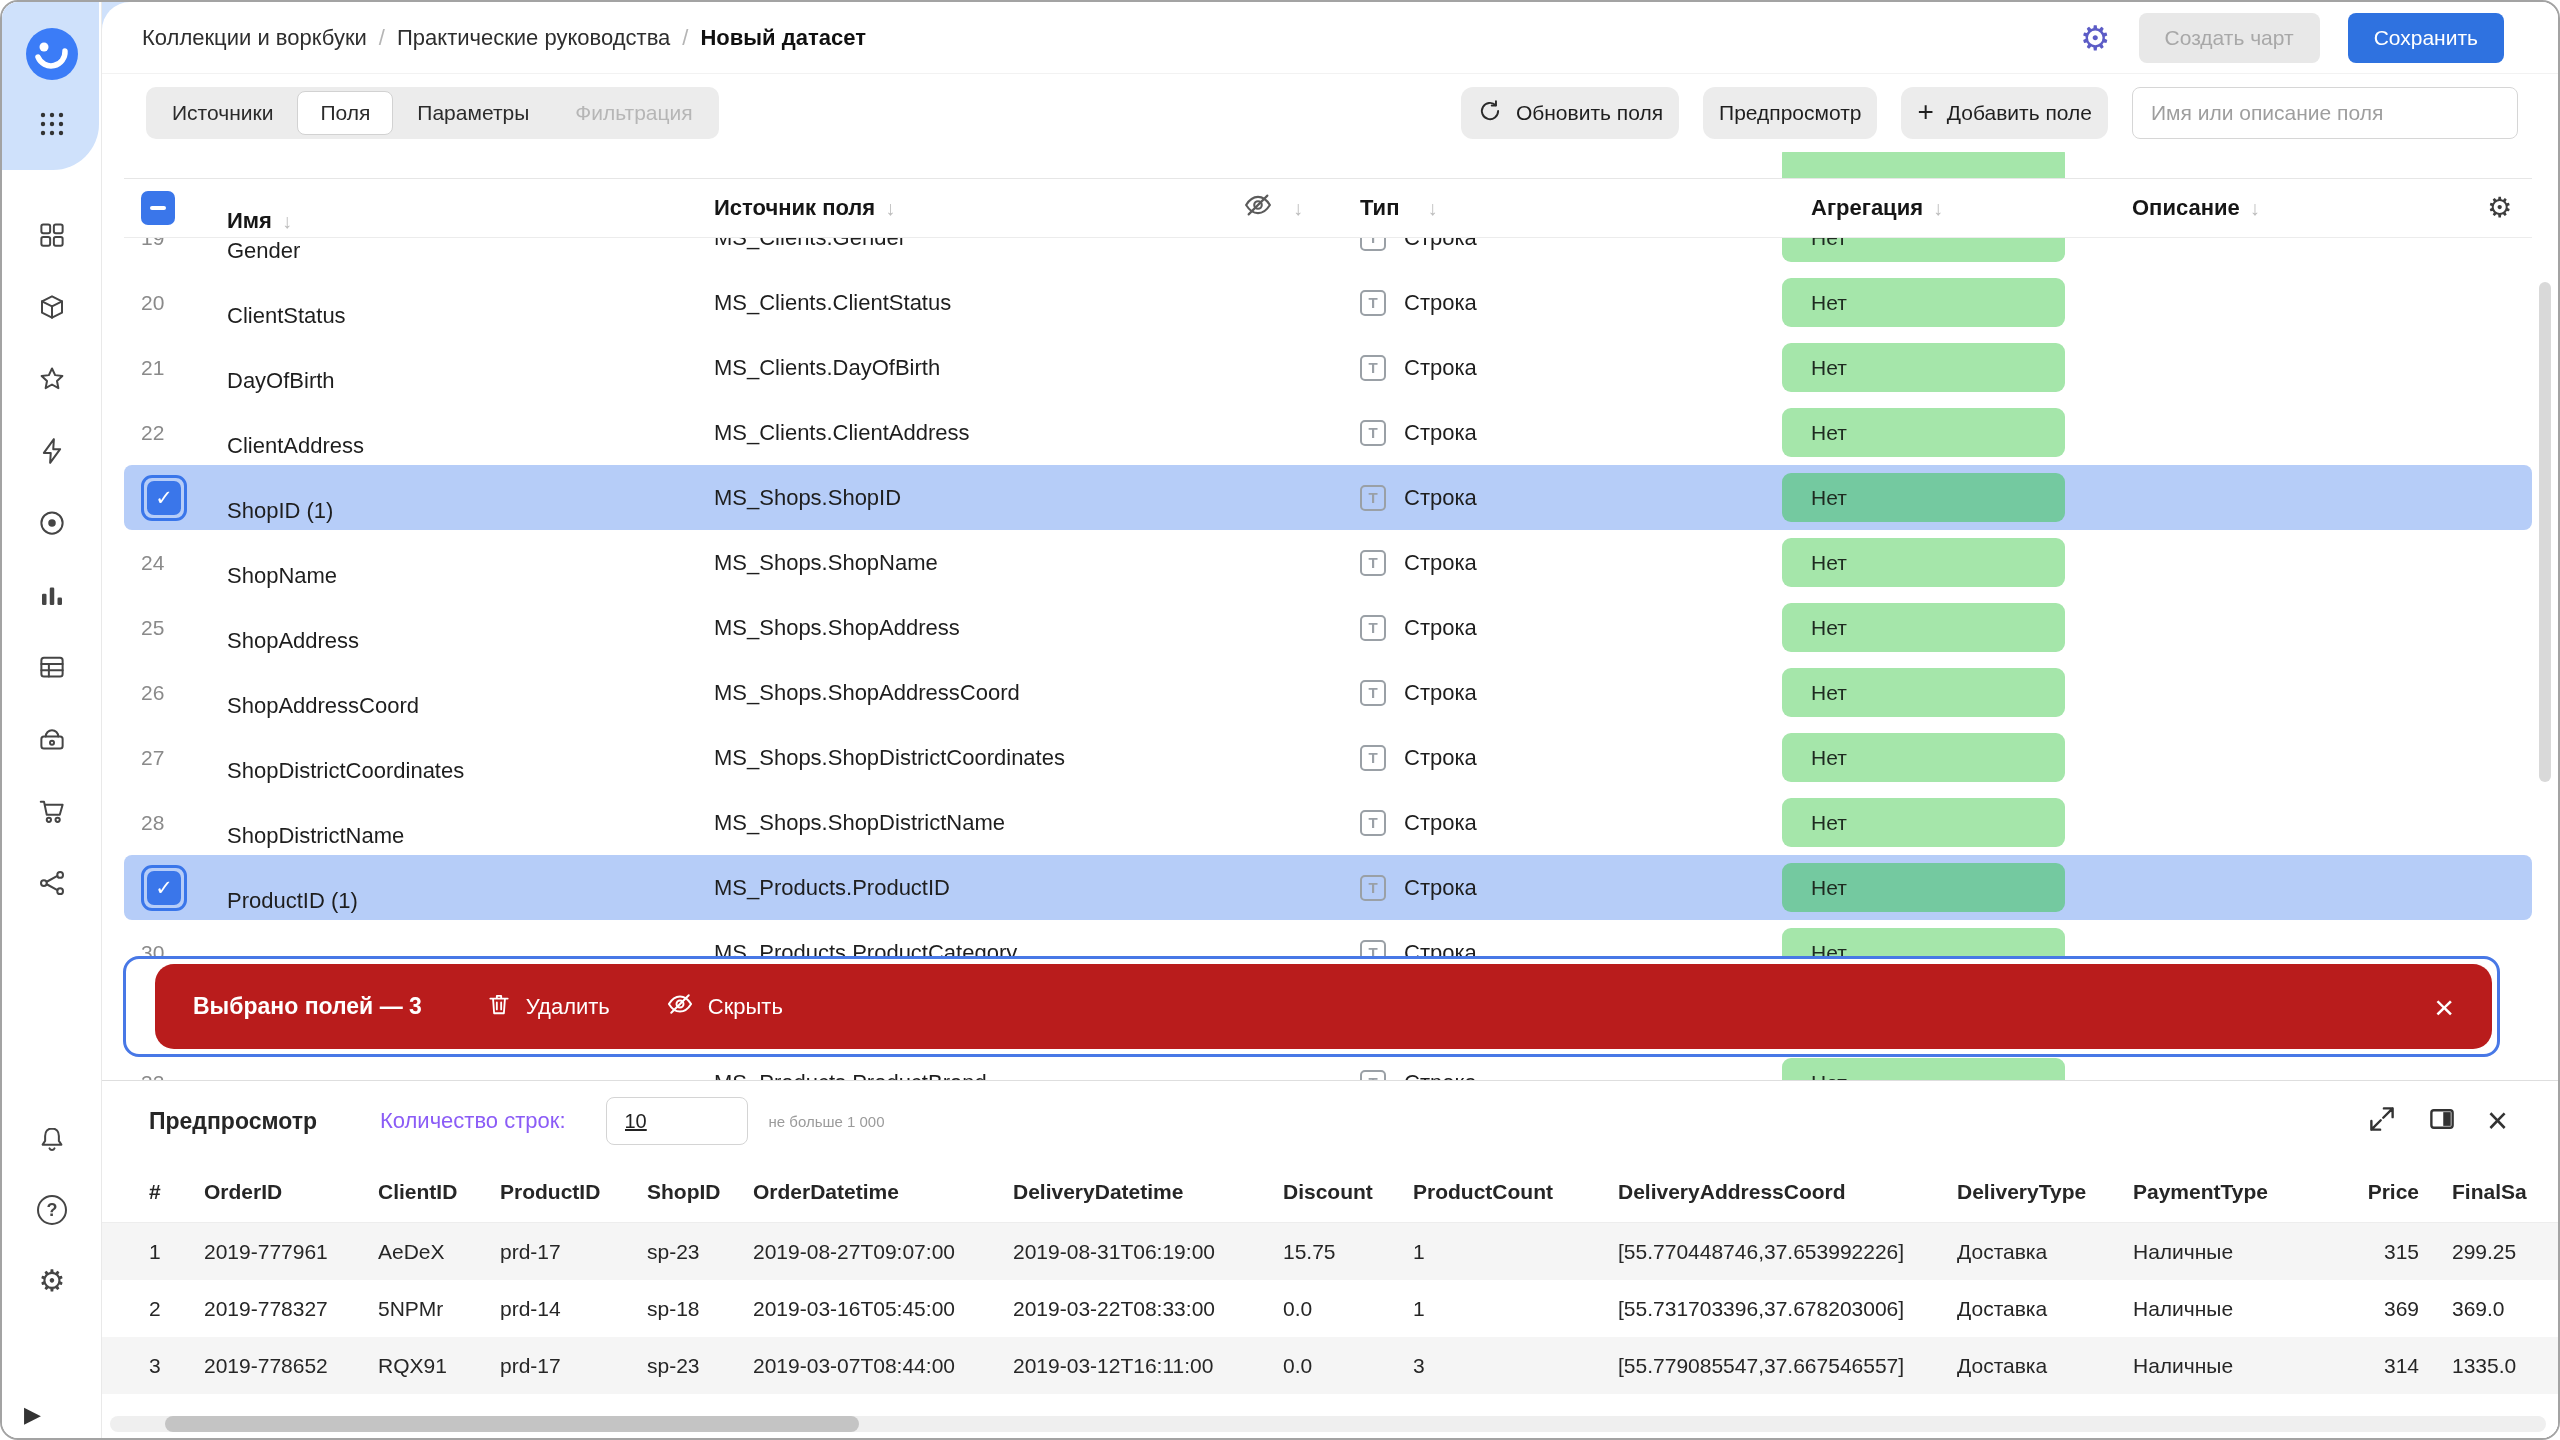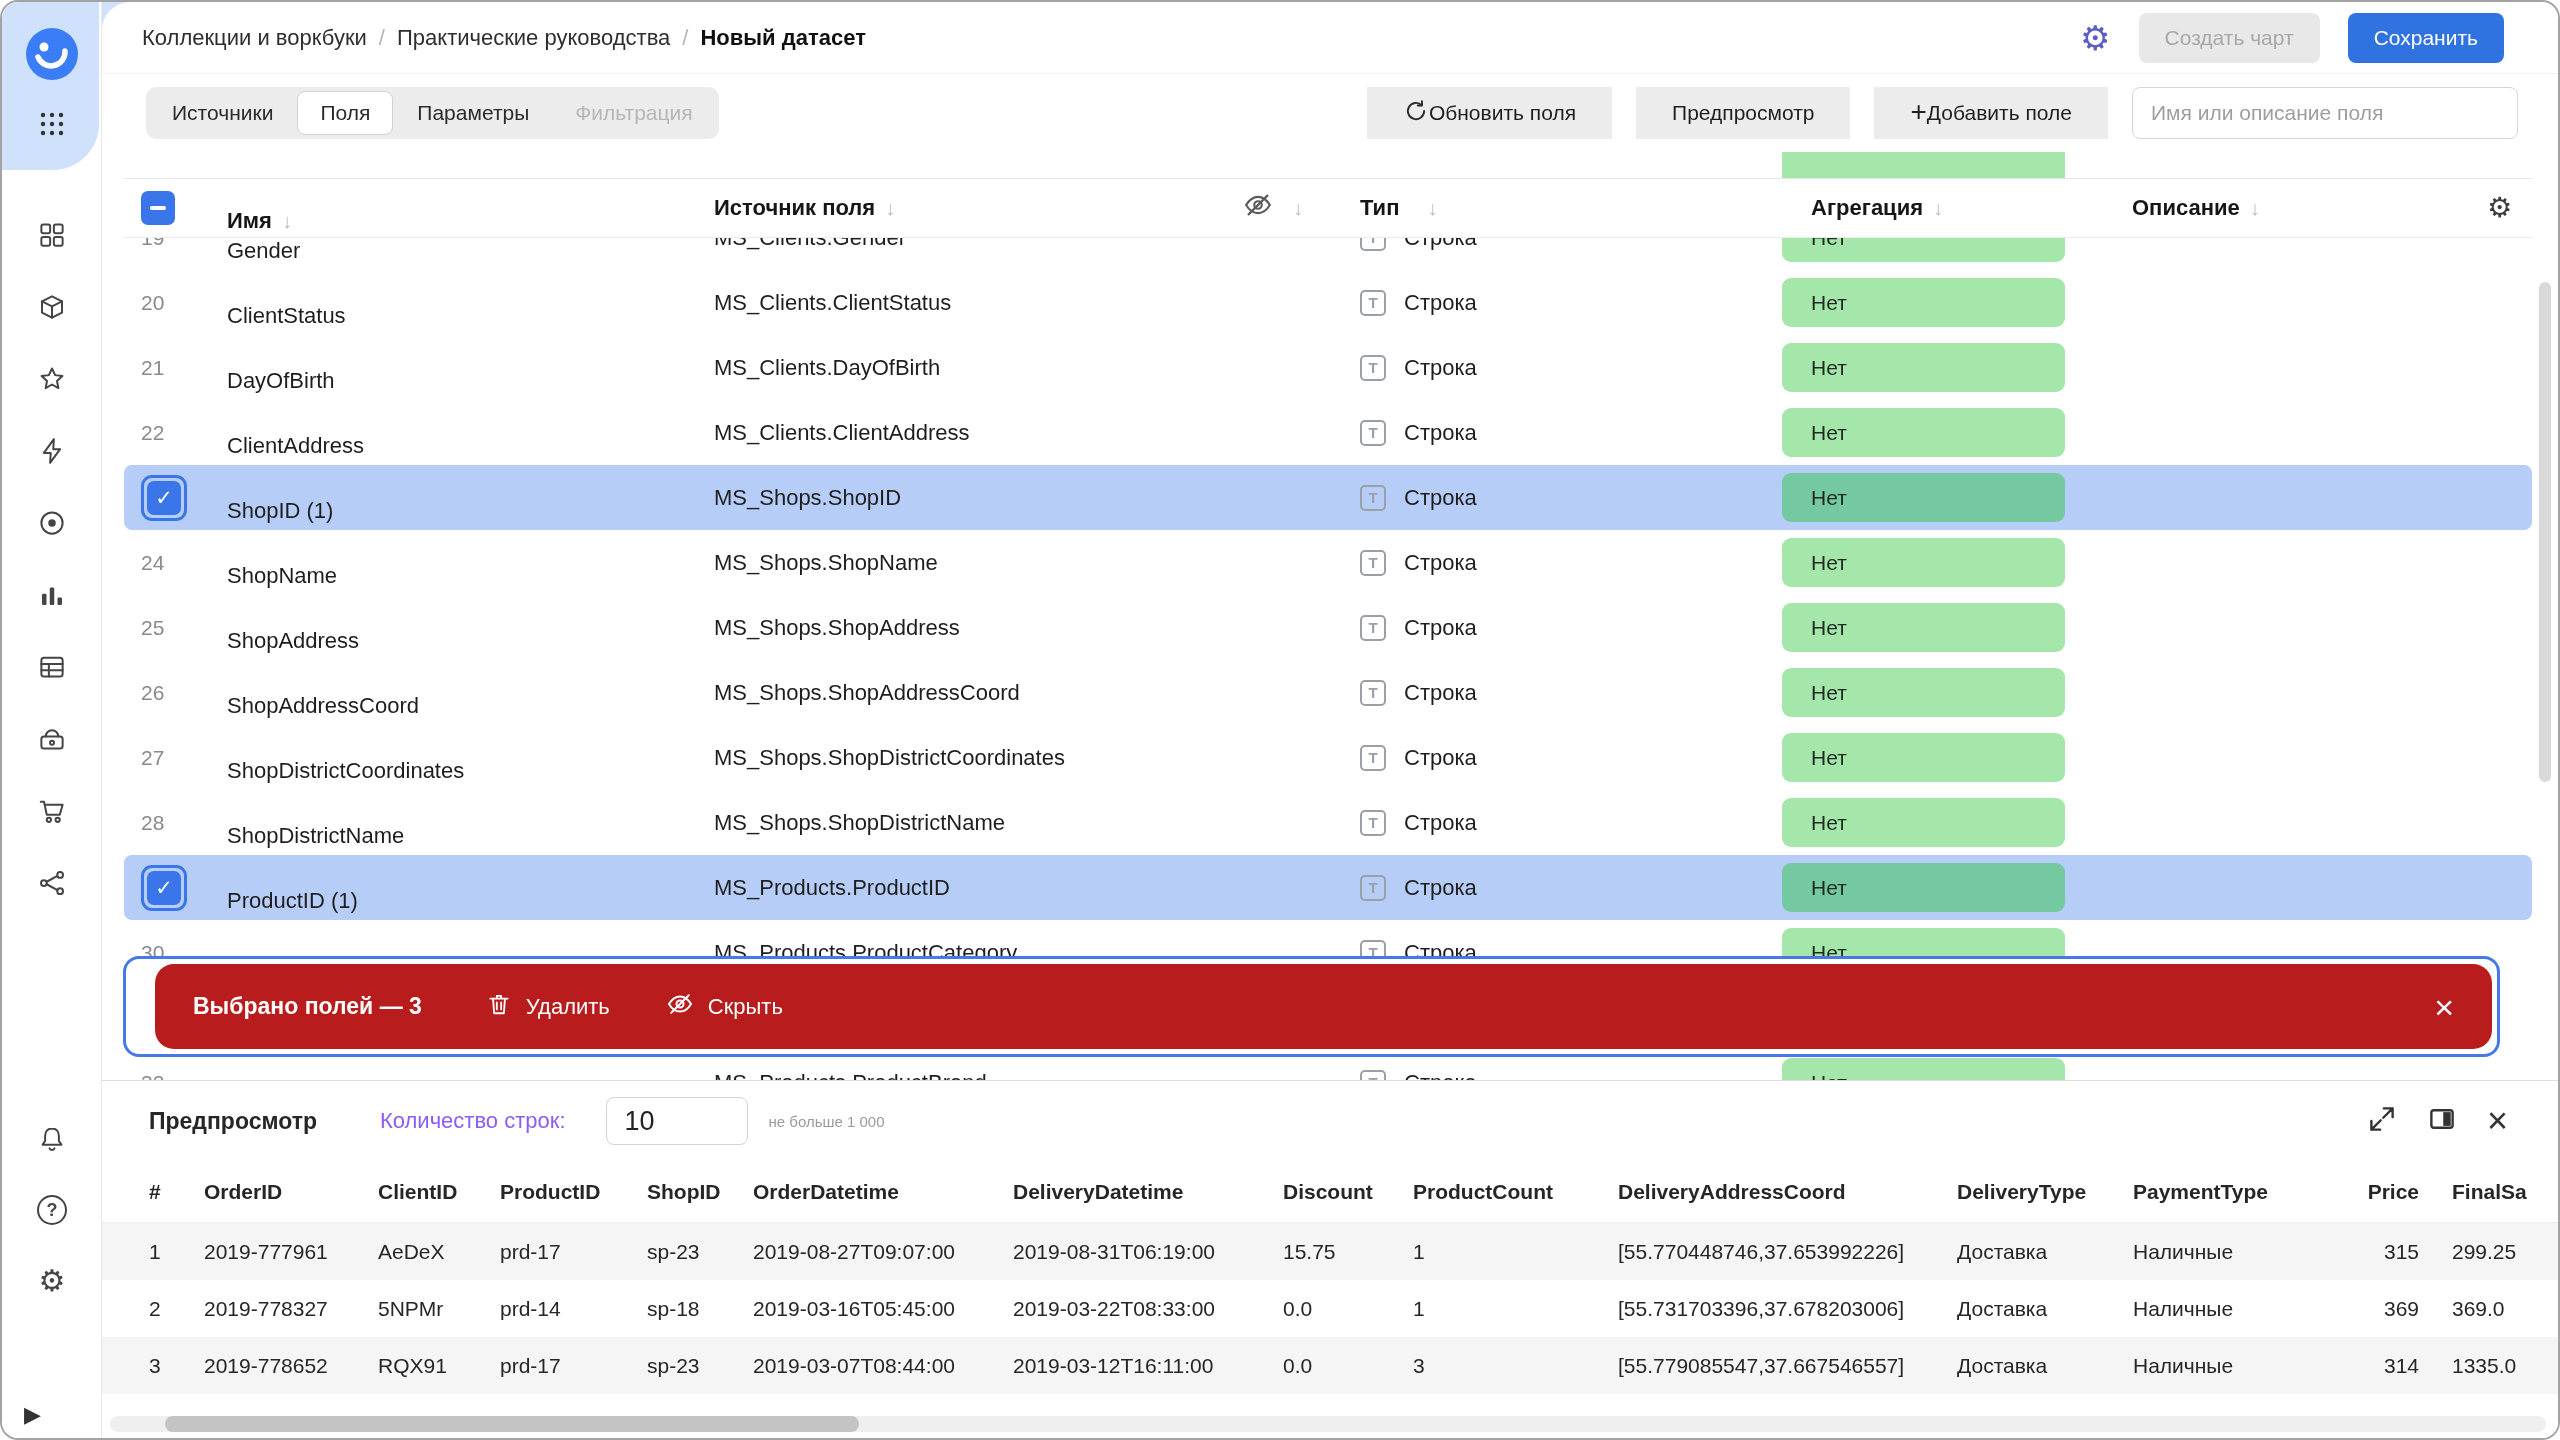--- a/index.html
+++ b/index.html
@@ -43,21 +43,21 @@
   .btn-disabled { background:#e8e8e8; color:#a8a8a8; cursor:default; }
   .btn-primary { background:#2f72e0; color:#fff; }
 
   
   .toolbar { height:78px; flex:none; display:flex; align-items:center; padding:0 40px 0 44px; gap:24px; }
   .tab-group { background:#ececec; border-radius:10px; height:52px; display:flex; align-items:flex-start; padding:4px; gap:2px; }
   .tab { height:44px; display:flex; align-items:center; padding:0 22px; font-size:21px; color:#2b2b2b; border-radius:8px; cursor:pointer; }
   .tab.active { background:#fff; border:1px solid #d2d2d2; }
   .tab.disabled { color:#b6b6b6; cursor:default; }
   .toolbar-spacer { flex:1; }
-  .tb-btn { height:52px; background:#ececec; border:none; border-radius:0; padding:0 36px; font-size:21px; font-family:inherit; display:flex; align-items:center; color:#1f1f1f; cursor:pointer; }
+  .tb-btn { height:52px; background:#ececec; border:none; border-radius:12px; padding:0 16px; font-size:21px; font-family:inherit; display:flex; align-items:center; gap:13px; color:#1f1f1f; cursor:pointer; }
   .tb-btn svg { stroke:#2c2c2c; fill:none; stroke-width:1.8; stroke-linecap:round; stroke-linejoin:round; }
   .plus-glyph { font-size:28px; font-weight:500; line-height:1; margin-top:-2px; }
   .search-input { width:386px; height:52px; border:1px solid #d6d6d6; border-radius:8px; font-size:21px; font-family:inherit; padding:0 18px; color:#333; outline:none; background:#fff; }
   .search-input::placeholder { color:#9e9e9e; }
 
   
   .table-zone { flex:1; min-height:0; position:relative; overflow:hidden; }
   .rows-layer { position:absolute; left:22px; right:26px; top:-12px; z-index:1; }
   .frow { height:65px; display:flex; align-items:center; border-radius:8px; font-size:22px; color:#1e1e1e; }
   .frow.sel { background:#b6cdf8; }
@@ -95,21 +95,21 @@
   .sel-action { display:flex; align-items:center; gap:14px; font-size:22px; cursor:pointer; }
   .sel-action svg { stroke:#fff; fill:none; stroke-width:1.7; stroke-linecap:round; stroke-linejoin:round; }
   .ml64 { margin-left:64px; } .ml56 { margin-left:56px; }
   .sel-close { margin-left:auto; font-size:34px; line-height:1; cursor:pointer; }
 
   
   .preview { height:358px; flex:none; border-top:1px solid #dedede; display:flex; flex-direction:column; position:relative; background:#fff; }
   .preview-head { height:80px; flex:none; display:flex; align-items:center; padding:0 50px 0 47px; }
   .preview-title { font-size:23px; font-weight:bold; }
   .rows-label { margin-left:63px; font-size:22px; color:#8b5cf6; }
-  .rows-input { margin-left:40px; width:142px; height:48px; border:1px solid #d4d4d4; border-radius:8px; font-size:27px; font-family:inherit; padding:0 18px; color:#222; outline:none; }
+  .rows-input { margin-left:40px; width:142px; height:48px; border:1px solid #d4d4d4; border-radius:8px; font-size:20px; font-family:inherit; padding:0 18px; color:#222; outline:none;text-decoration:underline; }
   .limit { margin-left:21px; font-size:15px; color:#9b9b9b; }
   .pv-icons { margin-left:auto; display:flex; align-items:center; gap:30px; }
   .pv-icons svg { stroke:#333; fill:none; stroke-width:1.9; stroke-linecap:round; stroke-linejoin:round; cursor:pointer; }
   .pv-close { font-size:36px; line-height:1; color:#333; cursor:pointer; }
 
   .phead-row { height:62px; flex:none; display:flex; align-items:center; font-weight:bold; font-size:21px; border-bottom:1px solid #ededed; overflow:hidden; }
   .pbody { flex:1; overflow:hidden; }
   .prow { height:57px; display:flex; align-items:center; font-size:21px; overflow:hidden; }
   .prow.odd { background:#f5f5f5; }
   .pcell { flex:none; padding-right:8px; white-space:nowrap; overflow:hidden; }

